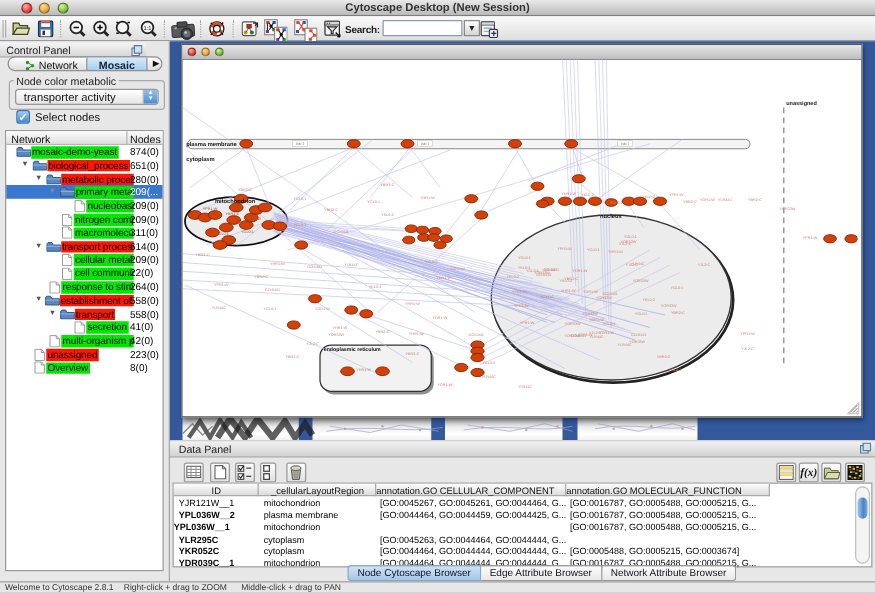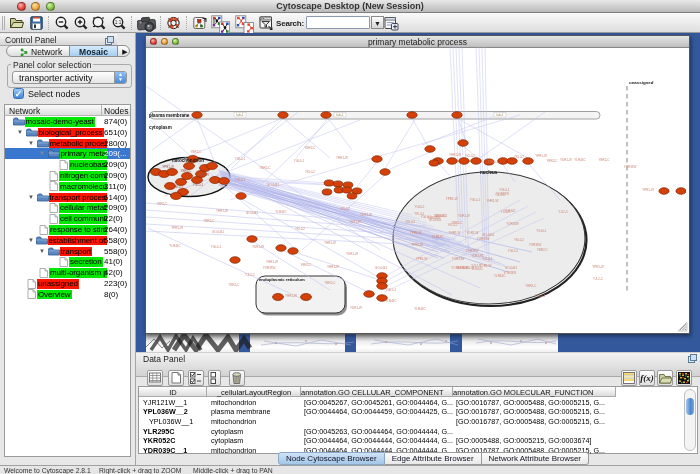--- a/index.html
+++ b/index.html
@@ -151,21 +151,21 @@
           <circle cx="2" cy="7" r="1.4" fill="#2a9a2a"></circle>
           <path d="M2 2 L6 4.5 L2 7" stroke="#2a9a2a" stroke-width="0.8" fill="none"></path>
         </svg>
         <span style="position:absolute;left:24px;top:0">Network</span>
       </div>
    <div class="abs" style="left:62px;top:0;width:49px;height:12px;background:linear-gradient(#d6eafb,#9ec9ef);border-left:1px solid #8f8f8f;border-right:1px solid #8f8f8f;font-size:8.5px;font-weight:bold;text-align:center;line-height:12px;color:#123">Mosaic</div>
    <div class="abs" style="left:112px;top:0;width:12px;height:12px;font-size:7px;text-align:center;line-height:12px;color:#111">▶</div>
  </div>
 
  <div class="abs" style="left:7px;top:31px;width:125px;height:24px;border:1px solid #a9a9a9;border-radius:3px"></div>
- <div class="abs" style="left:11px;top:26.5px;font-size:8.5px;color:#222;background:#e7e7e7;padding:0 2px">Panel color selection</div>
+ <div class="abs" style="left:11px;top:26.5px;font-size:8.5px;color:#222;background:#e7e7e7;padding:0 2px">Node color metabolic</div>
  <div class="abs" style="left:12px;top:38px;width:115px;height:13px;border:1px solid #979797;border-radius:3px;background:linear-gradient(#ffffff,#e4e4e4)">
    <span style="position:absolute;left:6px;top:1px;font-size:9px;color:#111">transporter activity</span>
    <span style="position:absolute;right:0;top:0;width:12px;height:11px;border-radius:0 2px 2px 0;background:linear-gradient(#8fc1f2,#4a8bd8);border-left:1px solid #979797;color:#fff;font-size:5px;text-align:center;line-height:5px">▲<br>▼</span>
  </div>
 
  <div class="abs" style="left:13px;top:55px;width:11px;height:11px;border-radius:2.5px;background:linear-gradient(#9ecdf5,#3e86d8);border:1px solid #3a70b0;color:#fff;font-size:9px;line-height:11px;text-align:center;font-weight:bold">✓</div>
  <div class="abs" style="left:28px;top:56px;font-size:9px;color:#111">Select nodes</div>
 
  <div class="abs" style="left:4px;top:71px;width:127px;height:353px;background:#fff;border:1px solid #9a9a9a">
    <div class="abs" style="left:0;top:0;width:125px;height:11px;background:linear-gradient(#fbfbfb,#dfdfdf);border-bottom:1px solid #b5b5b5">
@@ -314,21 +314,20 @@
         <circle cx="375" cy="8" r="1"></circle>
         <circle cx="400" cy="10" r="1"></circle>
    </g>
  </svg>
 
  <div class="abs" style="left:9px;top:2px;width:545px;height:299px;background:#fff;border:1px solid #555;box-shadow:1px 2px 4px rgba(0,0,0,.45)">
    <div class="abs" style="left:0;top:0;width:543px;height:12px;background:linear-gradient(#e6e6e6,#bfbfbf);border-bottom:1px solid #888">
      <div class="itl" style="left:4px;top:2px;background:radial-gradient(circle at 35% 30%,#ffb3ad,#e4443c 60%,#9c1f17)"></div>
      <div class="itl" style="left:15px;top:2px;background:radial-gradient(circle at 35% 30%,#ffe0a3,#eea63c 60%,#b06f13)"></div>
      <div class="itl" style="left:26px;top:2px;background:radial-gradient(circle at 35% 30%,#d8f7ac,#7fbf3f 60%,#4c7d1a)"></div>
-     <div class="abs" style="left:0;top:1px;width:543px;text-align:center;font-size:8.5px;color:#222">primary metabolic process</div>
    </div>
    <svg class="abs" style="right:1px;bottom:1px" width="11" height="11" viewBox="0 0 11 11">
      <path d="M10 1 L10 10 L1 10 Z" fill="#f0f0f0" stroke="#999" stroke-width="0.5"></path>
      <path d="M3 9 L9 3 M5.5 9 L9 5.5 M8 9 L9 8" stroke="#888" stroke-width="0.8"></path>
    </svg>
  </div>
 </div>
 <svg width="540" height="287" viewBox="0 0 540 287" style="position:absolute;left:146px;top:47px" font-family="Liberation Sans, sans-serif">
     <rect x="4" y="64.5" width="450" height="7.5" rx="3.7" fill="#f4f4f4" stroke="#888" stroke-width="0.8"></rect>
     <ellipse cx="43" cy="130" rx="41" ry="19.5" fill="#ececec" stroke="#111" stroke-width="1.4"></ellipse>
@@ -592,21 +591,21 @@
     <text x="52" y="139" font-size="3.0" fill="#a05048" text-anchor="middle">YGL0-1</text>
     <text x="483" y="37" font-size="4.4" font-weight="bold" fill="#222">unassigned</text>
     <text x="3" y="70" font-size="4.6" font-weight="bold" fill="#111">plasma membrane</text>
     <text x="3" y="82" font-size="4.6" font-weight="bold" fill="#111">cytoplasm</text>
     <text x="26" y="115" font-size="4.6" font-weight="bold" fill="#111">mitochondrion</text>
     <text x="334" y="127" font-size="4.6" font-weight="bold" fill="#111">nucleus</text>
     <text x="113" y="233.5" font-size="4.2" font-weight="bold" fill="#111">endoplasmic reticulum</text>
   </svg>
 
 <div class="abs" style="left:136px;top:352px;width:564px;height:113px;background:#e7e7e7">
- <div class="abs" style="left:0;top:0;width:564px;height:25px;background:linear-gradient(#f2f2f2,#d2d2d2);border-bottom:1px solid #a9a9a9;border-top:1px solid #cfcfcf">
+ <div class="abs" style="left:0;top:0;width:564px;height:14px;background:linear-gradient(#f2f2f2,#d2d2d2);border-bottom:1px solid #a9a9a9;border-top:1px solid #cfcfcf">
    <span style="position:absolute;left:7px;top:0.5px;font-size:8.5px;color:#222">Data Panel</span>
    <svg style="position:absolute;right:3px;top:1px" width="9" height="9" viewBox="0 0 9 9">
         <rect x="0.5" y="2.5" width="6" height="6" fill="#e8eef5" stroke="#5a7a9a" stroke-width="1"></rect>
         <rect x="2.5" y="0.5" width="6" height="6" fill="#cfe0f0" stroke="#5a7a9a" stroke-width="1"></rect>
       </svg>
  </div>
 <div class="abs" style="left:11px;top:18px;width:16px;height:16px;background:linear-gradient(#fdfdfd,#e0e0e0);border:1px solid #9a9a9a;border-radius:2px"></div>
 <svg class="abs" style="left:12px;top:19px" width="14" height="14" viewBox="0 0 14 14">
       <rect x="1.5" y="2" width="11" height="9" fill="#fff" stroke="#555" stroke-width="0.8"></rect>
       <path d="M1.5 4.5 L12.5 4.5 M1.5 7 L12.5 7 M1.5 9.5 L12.5 9.5" stroke="#888" stroke-width="0.8"></path>
@@ -698,21 +697,21 @@
         <span class="abs" style="left:165px">[GO:0045267, GO:0045261, GO:0044464, G...</span>
         <span class="abs" style="left:317px">[GO:0016787, GO:0005488, GO:0005215, G...</span>
       </div>
 <div class="abs" style="left:0;top:20.2px;width:543px;height:9.7px;font-size:7.2px;line-height:9.7px;white-space:nowrap;color:#000">
         <span class="abs" style="left:4px;font-weight:bold">YPL036W__2</span>
         <span class="abs" style="left:72px">plasma membrane</span>
         <span class="abs" style="left:165px">[GO:0044464, GO:0044459, GO:0044425, G...</span>
         <span class="abs" style="left:317px">[GO:0016787, GO:0005488, GO:0005215, G...</span>
       </div>
 <div class="abs" style="left:0;top:29.9px;width:543px;height:9.7px;font-size:7.2px;line-height:9.7px;white-space:nowrap;color:#000">
-        <span class="abs" style="left:10px;font-weight:normal">YPL036W__1</span>
+        <span class="abs" style="left:0;font-weight:bold">YPL036W__1</span>
         <span class="abs" style="left:72px">mitochondrion</span>
         <span class="abs" style="left:317px">[GO:0016787, GO:0005488, GO:0005215, G...</span>
       </div>
 <div class="abs" style="left:0;top:39.6px;width:543px;height:9.7px;font-size:7.2px;line-height:9.7px;white-space:nowrap;color:#000">
         <span class="abs" style="left:4px;font-weight:bold">YLR295C</span>
         <span class="abs" style="left:72px">cytoplasm</span>
         <span class="abs" style="left:165px">[GO:0045263, GO:0044464, GO:0044444, G...</span>
       </div>
 <div class="abs" style="left:0;top:49.3px;width:543px;height:9.7px;font-size:7.2px;line-height:9.7px;white-space:nowrap;color:#000">
         <span class="abs" style="left:4px;font-weight:bold">YKR052C</span>

